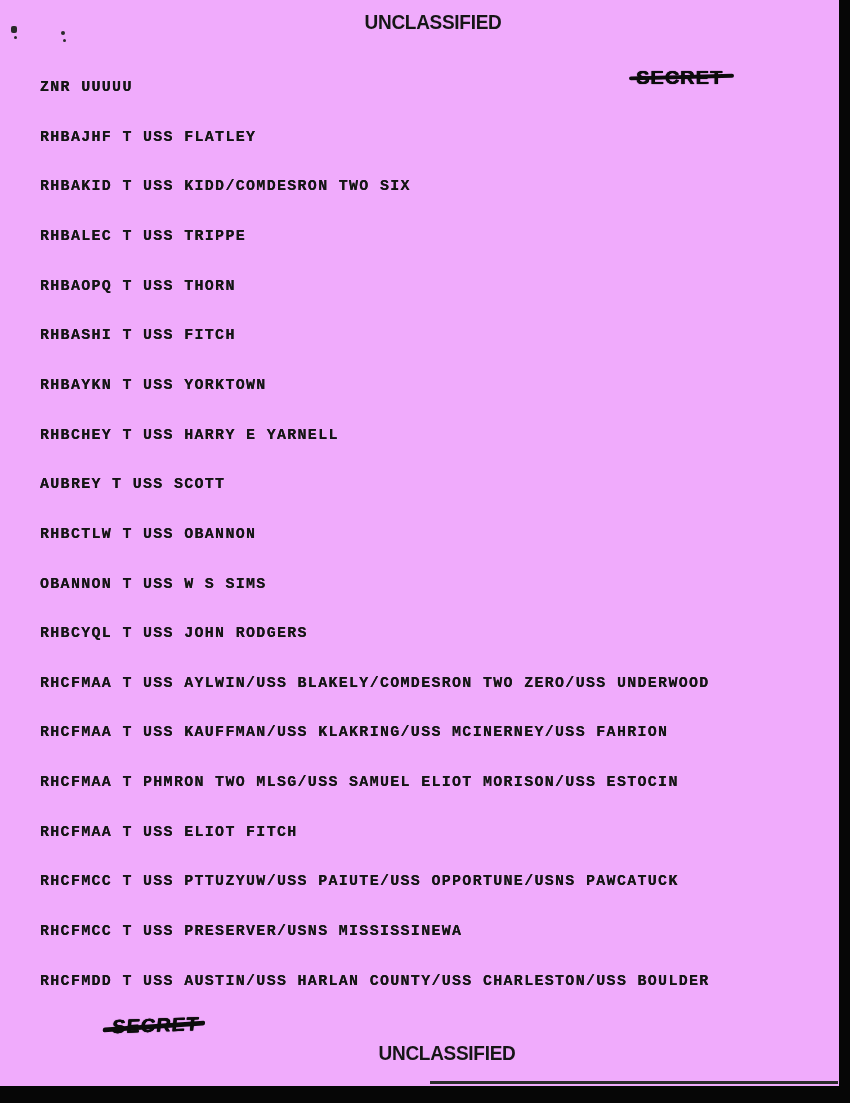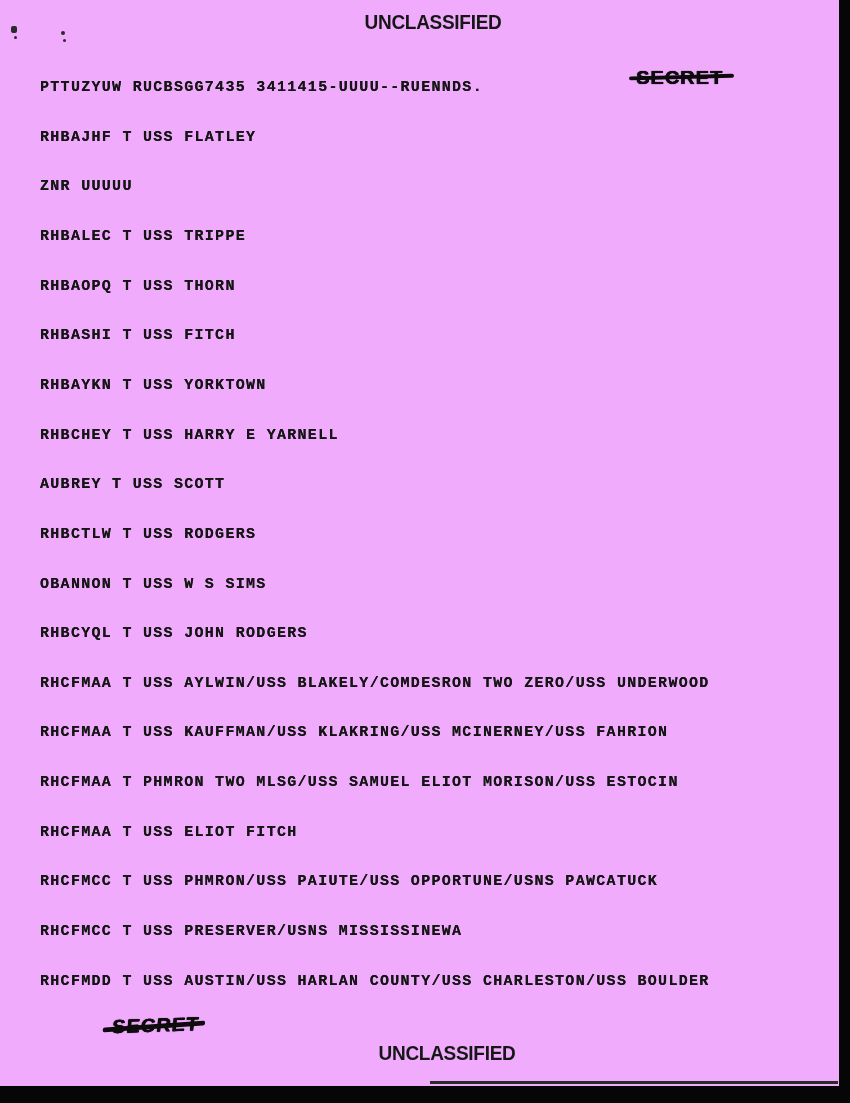--- a/index.html
+++ b/index.html
@@ -81,37 +81,37 @@
   <div class="speck speck2"></div>
   <div class="speck speck3"></div>
   <div class="speck speck4"></div>
 
   <div class="stamp stamp-top">
     <span>SECRET</span>
     <div class="strike strike-top"></div>
   </div>
 
   <div class="msg">
-    <div class="ln">PTTUZYUW RUCBSGG7435 3411415-UUUU--RUENNDS.</div>
+    <div class="ln">ZNR UUUUU</div>
     <div class="ln">RHBAJHF T USS FLATLEY</div>
-    <div class="ln">ZNR UUUUU</div>
+    <div class="ln">RHBAKID T USS KIDD/COMDESRON TWO SIX</div>
     <div class="ln">RHBALEC T USS TRIPPE</div>
     <div class="ln">RHBAOPQ T USS THORN</div>
     <div class="ln">RHBASHI T USS FITCH</div>
     <div class="ln">RHBAYKN T USS YORKTOWN</div>
     <div class="ln">RHBCHEY T USS HARRY E YARNELL</div>
     <div class="ln">AUBREY T USS SCOTT</div>
-    <div class="ln">RHBCTLW T USS RODGERS</div>
+    <div class="ln">RHBCTLW T USS OBANNON</div>
     <div class="ln">OBANNON T USS W S SIMS</div>
     <div class="ln">RHBCYQL T USS JOHN RODGERS</div>
     <div class="ln">RHCFMAA T USS AYLWIN/USS BLAKELY/COMDESRON TWO ZERO/USS UNDERWOOD</div>
     <div class="ln">RHCFMAA T USS KAUFFMAN/USS KLAKRING/USS MCINERNEY/USS FAHRION</div>
     <div class="ln">RHCFMAA T PHMRON TWO MLSG/USS SAMUEL ELIOT MORISON/USS ESTOCIN</div>
     <div class="ln">RHCFMAA T USS ELIOT FITCH</div>
-    <div class="ln">RHCFMCC T USS PHMRON/USS PAIUTE/USS OPPORTUNE/USNS PAWCATUCK</div>
+    <div class="ln">RHCFMCC T USS PTTUZYUW/USS PAIUTE/USS OPPORTUNE/USNS PAWCATUCK</div>
     <div class="ln">RHCFMCC T USS PRESERVER/USNS MISSISSINEWA</div>
     <div class="ln">RHCFMDD T USS AUSTIN/USS HARLAN COUNTY/USS CHARLESTON/USS BOULDER</div>
     
     
     
     
     
     
     
     

